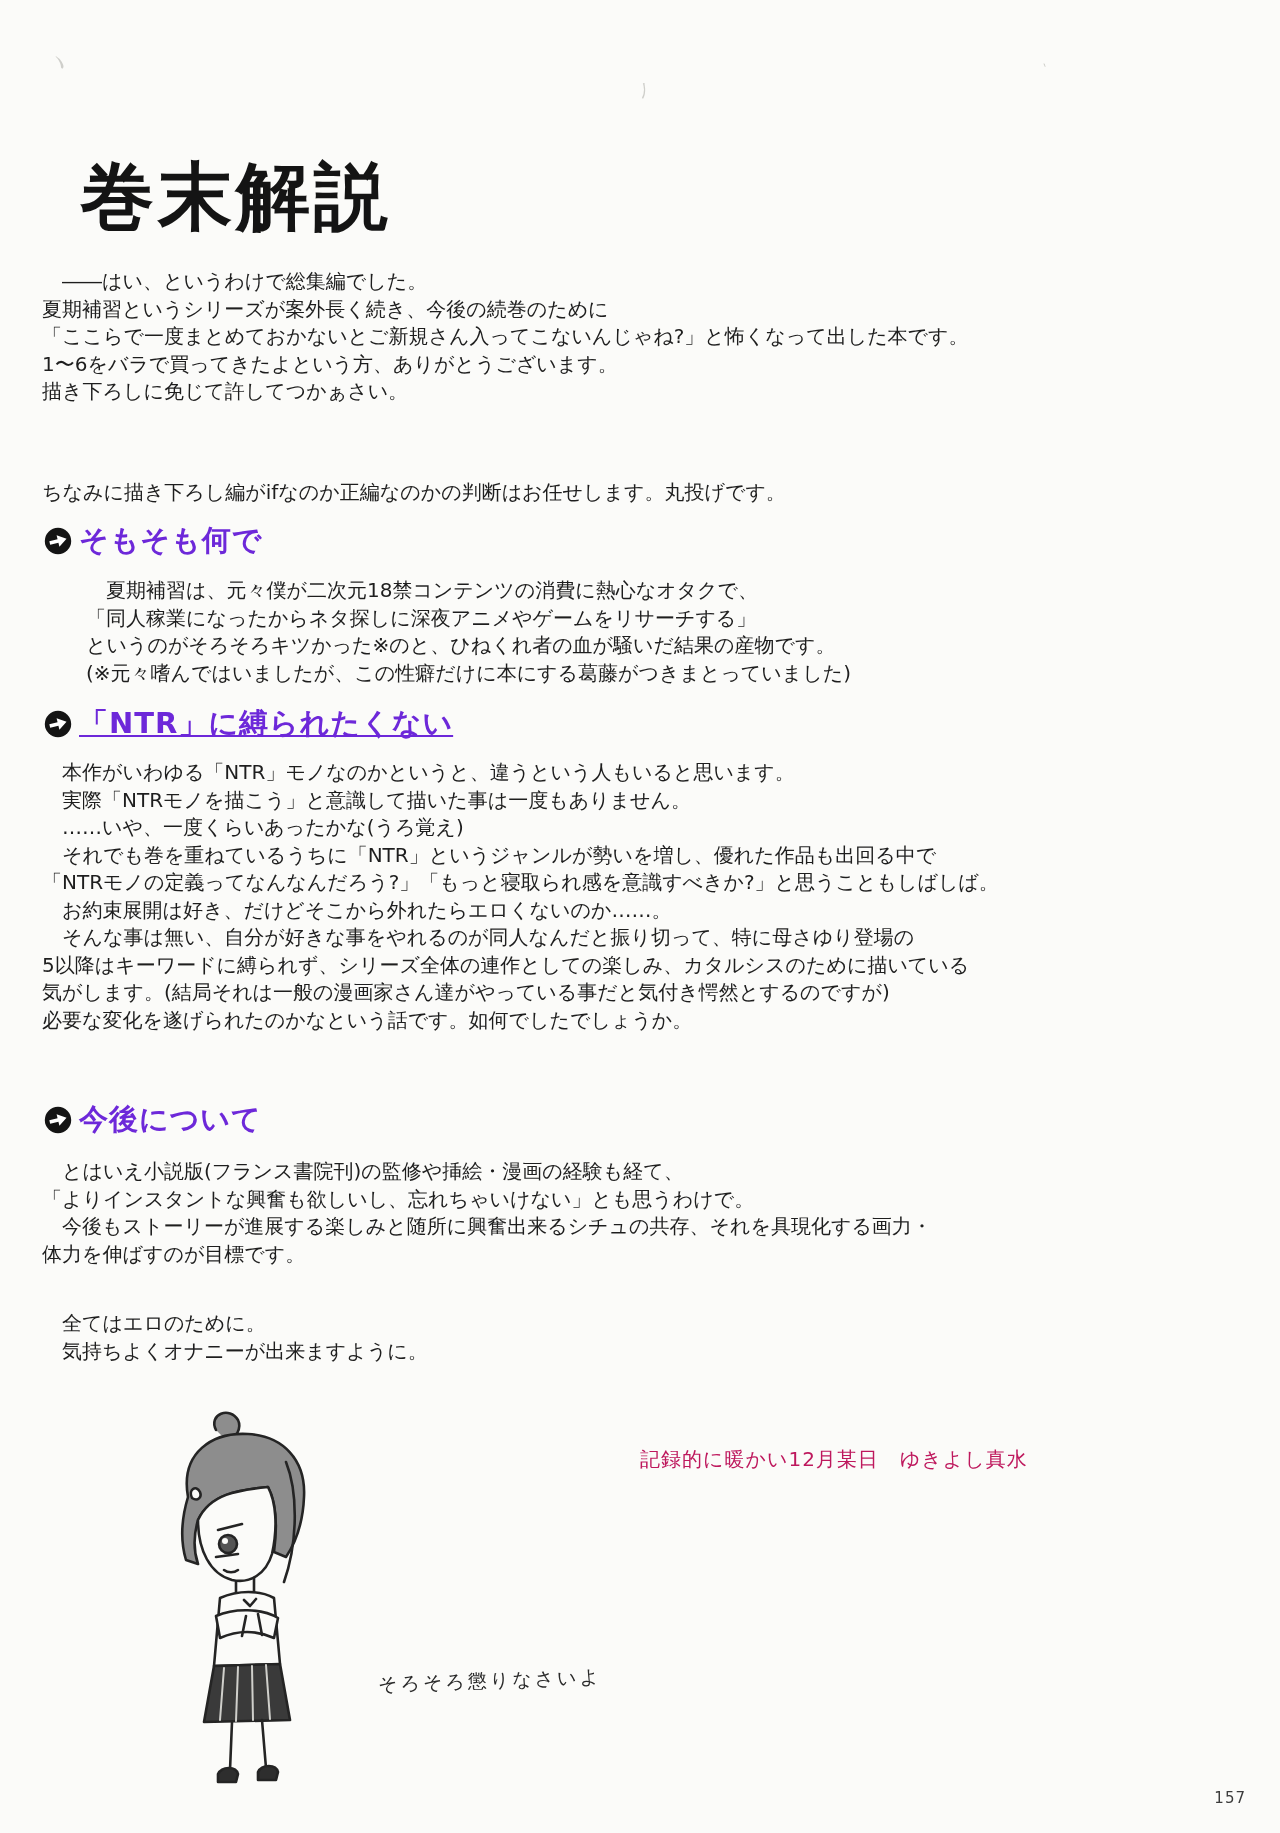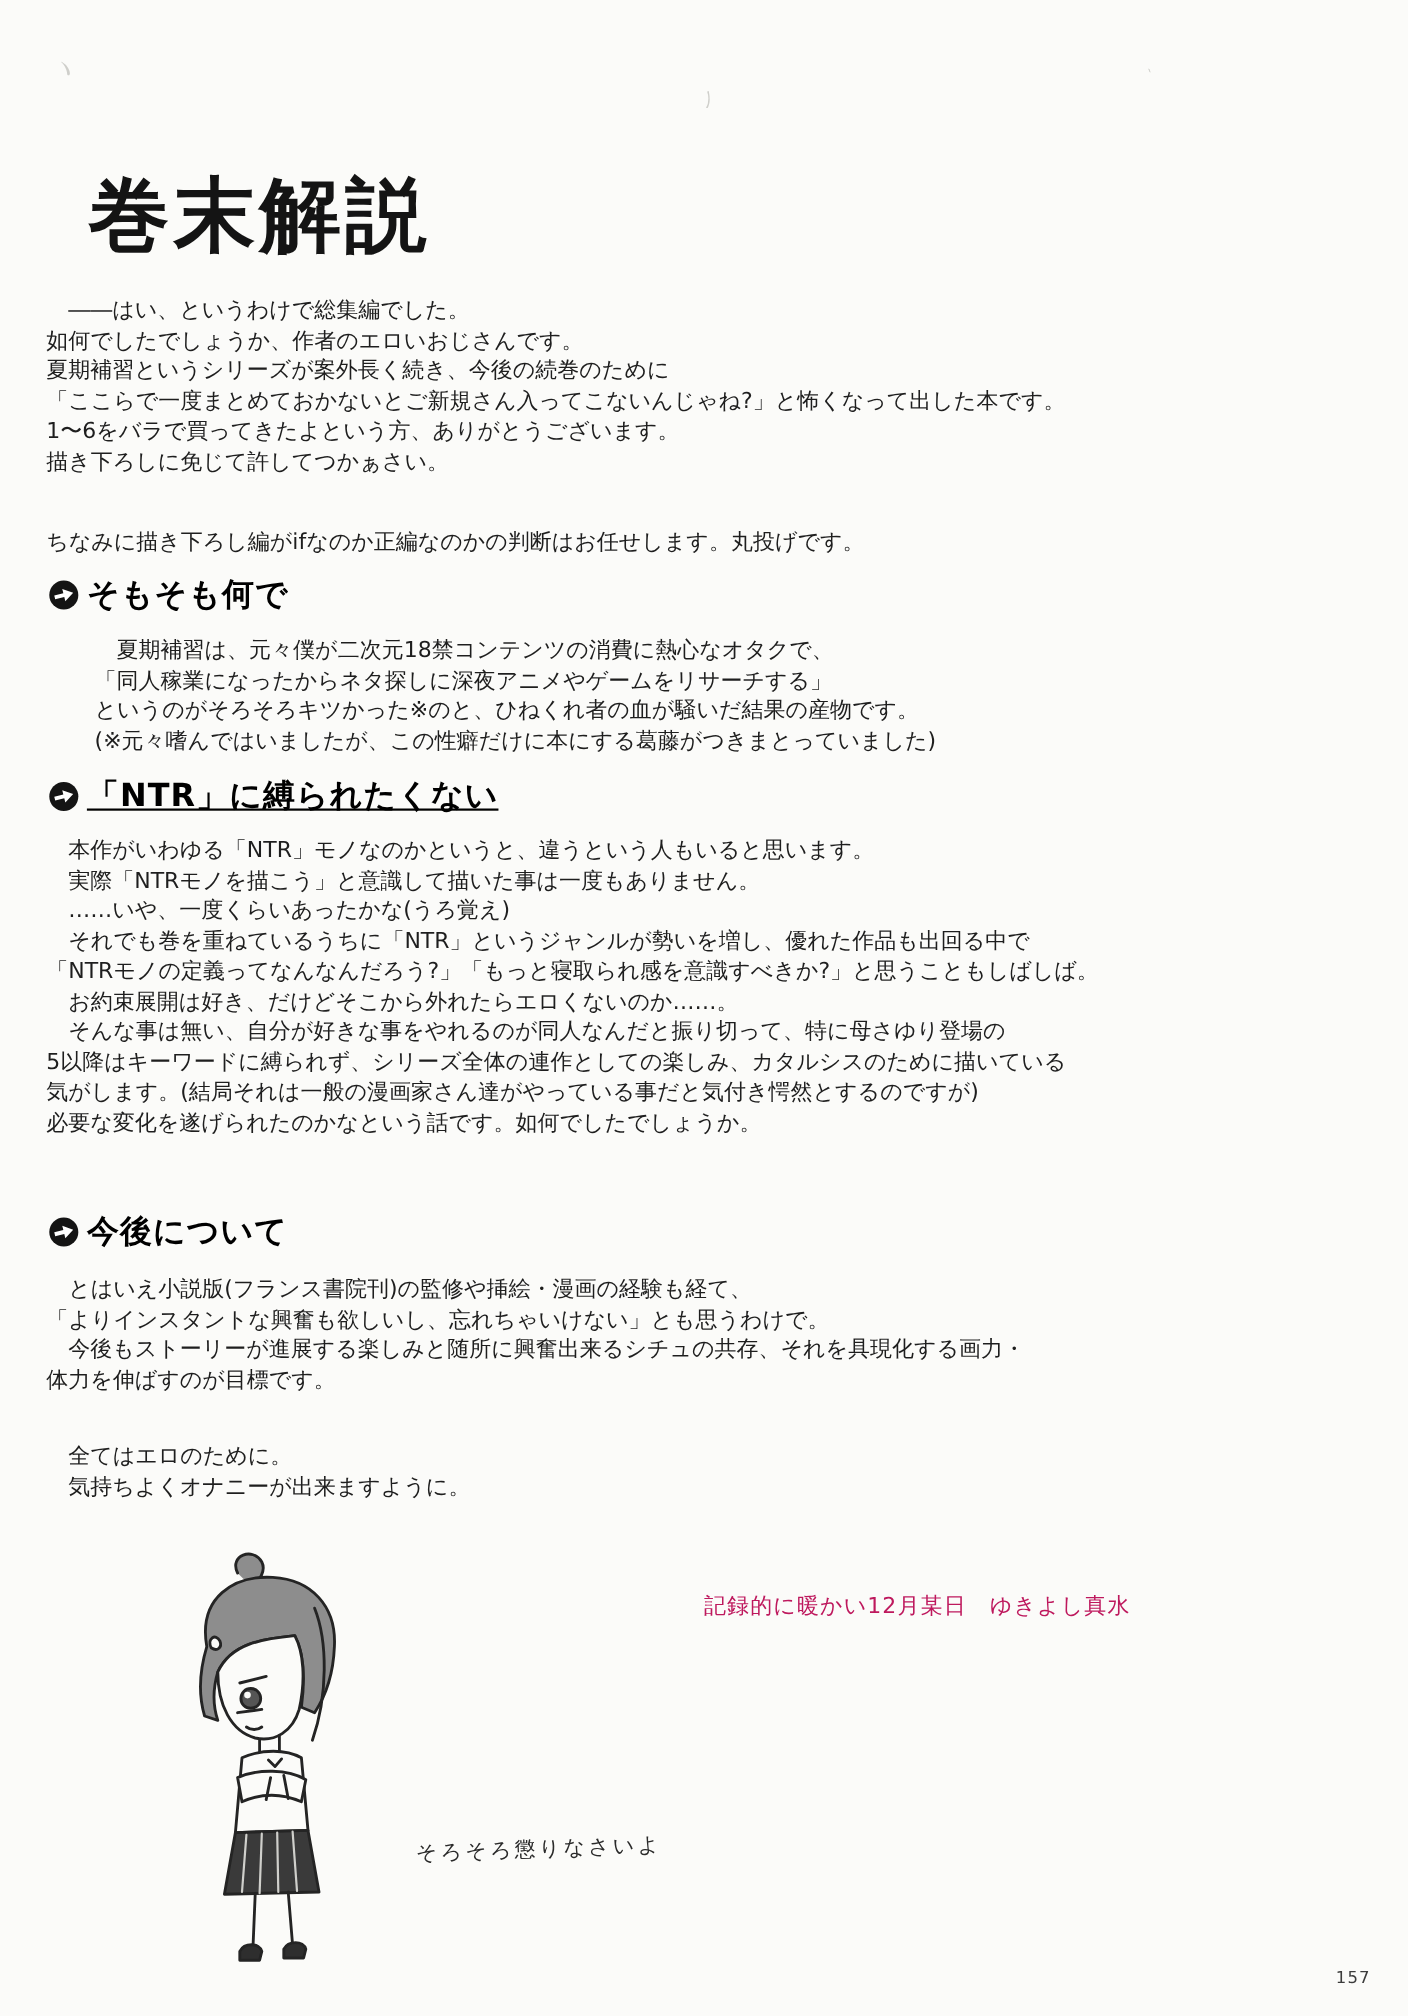--- a/index.html
+++ b/index.html
@@ -59,21 +59,21 @@
 
   .heading {
     position: absolute;
     left: 44px;
     margin: 0;
     display: flex;
     align-items: center;
     gap: 7px;
     font-size: 29px;
     font-weight: 700;
-    color: #000000;
+    color: #6d28d9;
     letter-spacing: 1px;
   }
   .h1 { top: 521px; }
   .h2 { top: 704px; text-decoration: underline; }
   .h3 { top: 1100px; }
 
   .bullet {
     display: inline-flex;
     width: 28px;
     height: 28px;
@@ -127,21 +127,20 @@
 <div class="page">
 
   <span class="scan-artifact artifact-1">ヽ</span>
   <span class="scan-artifact artifact-2">ノ</span>
   <span class="scan-artifact artifact-3">`</span>
 
   <h1 class="title">巻末解説</h1>
 
   <div class="textblock intro">
     <p>　――はい、というわけで総集編でした。</p>
-    <p>如何でしたでしょうか、作者のエロいおじさんです。</p>
     <p>夏期補習というシリーズが案外長く続き、今後の続巻のために</p>
     <p>「ここらで一度まとめておかないとご新規さん入ってこないんじゃね?」と怖くなって出した本です。</p>
     <p>1〜6をバラで買ってきたよという方、ありがとうございます。</p>
     <p>描き下ろしに免じて許してつかぁさい。</p>
   </div>
 
   <div class="textblock note">
     <p>ちなみに描き下ろし編がifなのか正編なのかの判断はお任せします。丸投げです。</p>
   </div>
 

